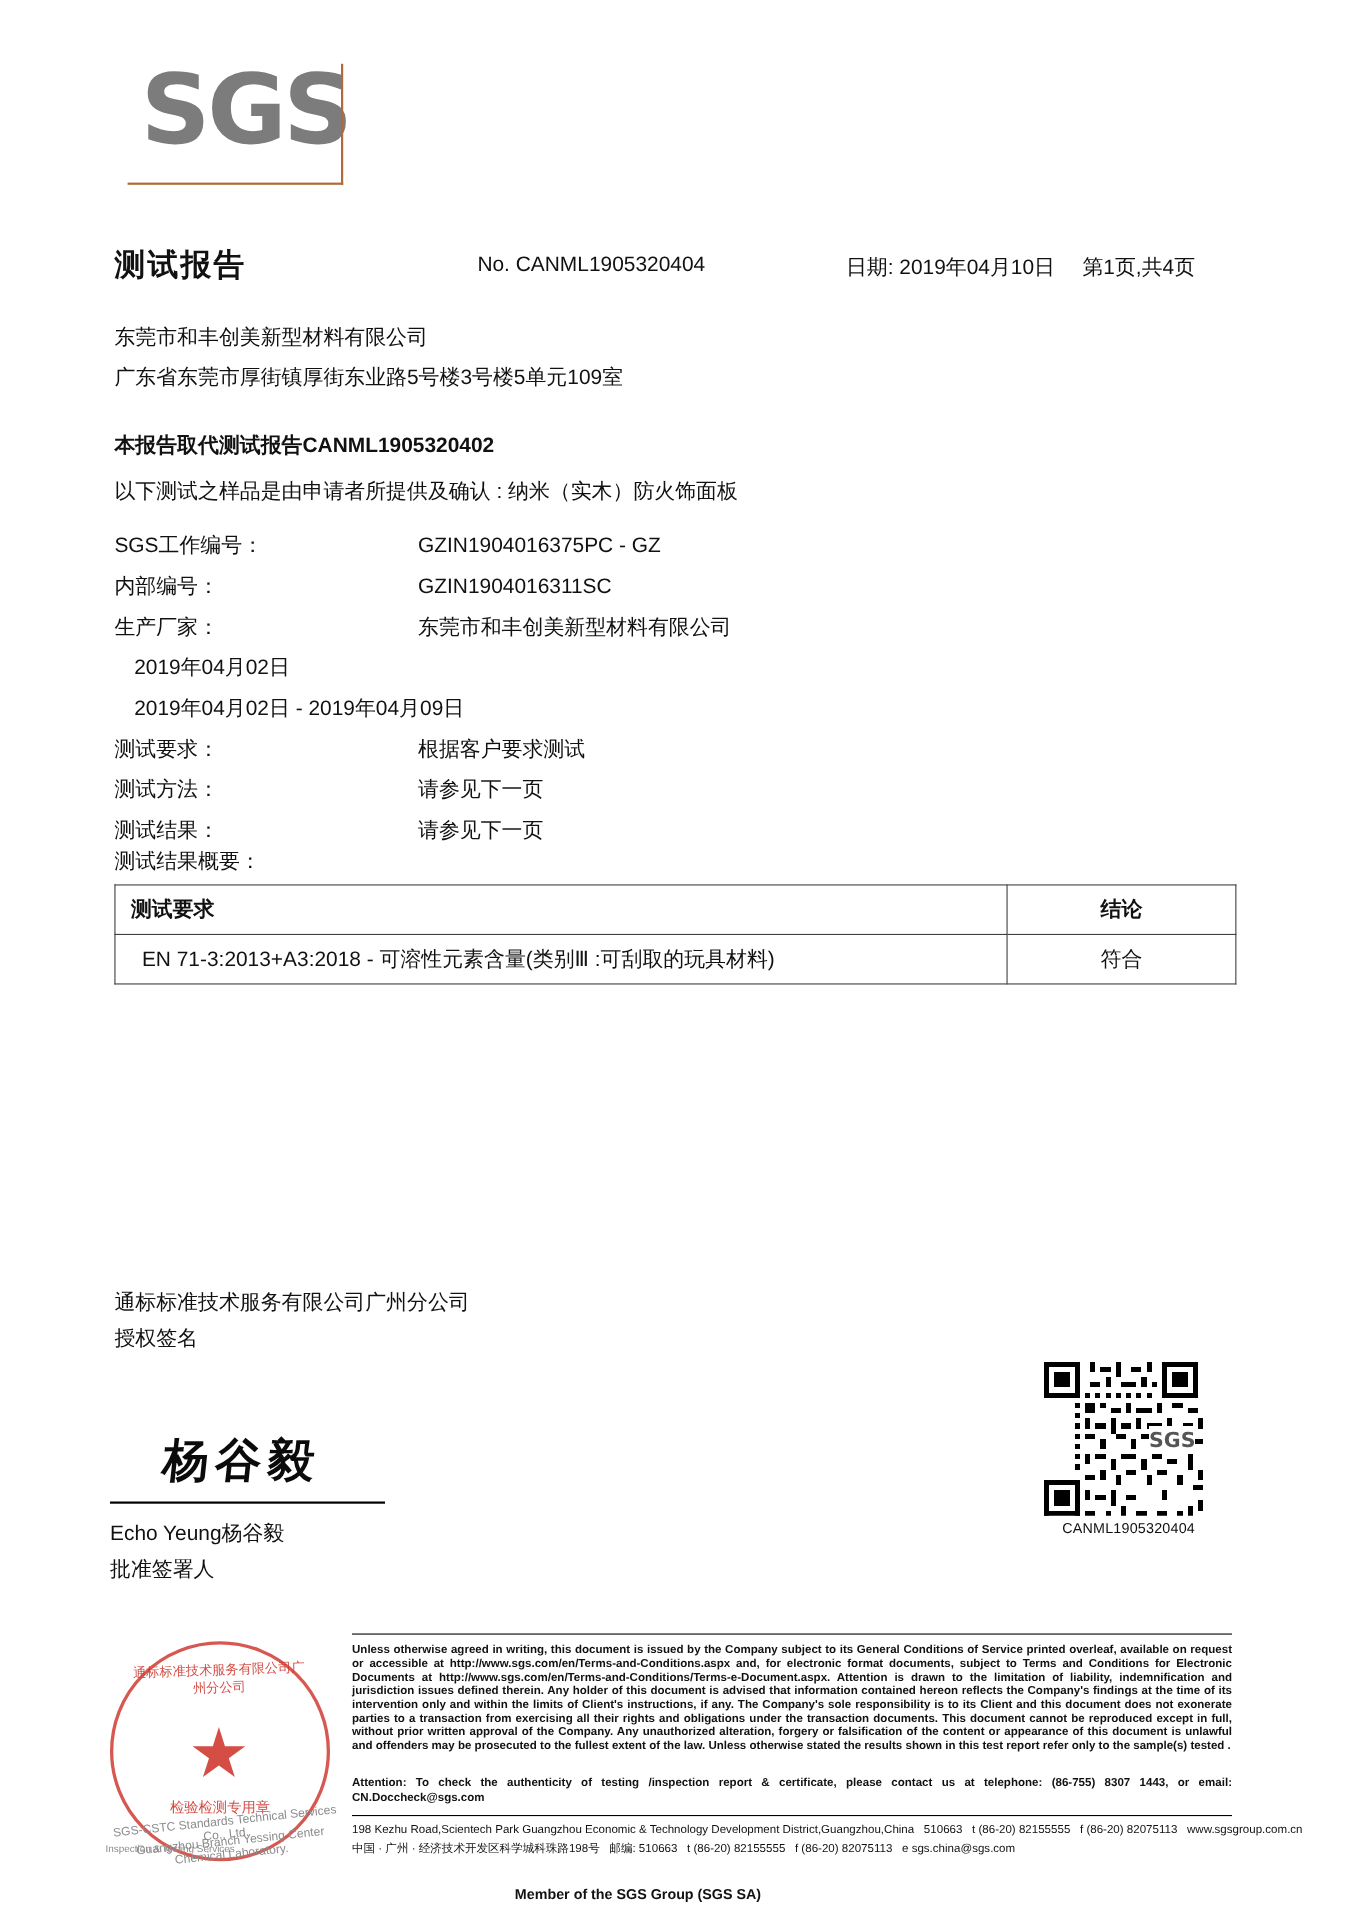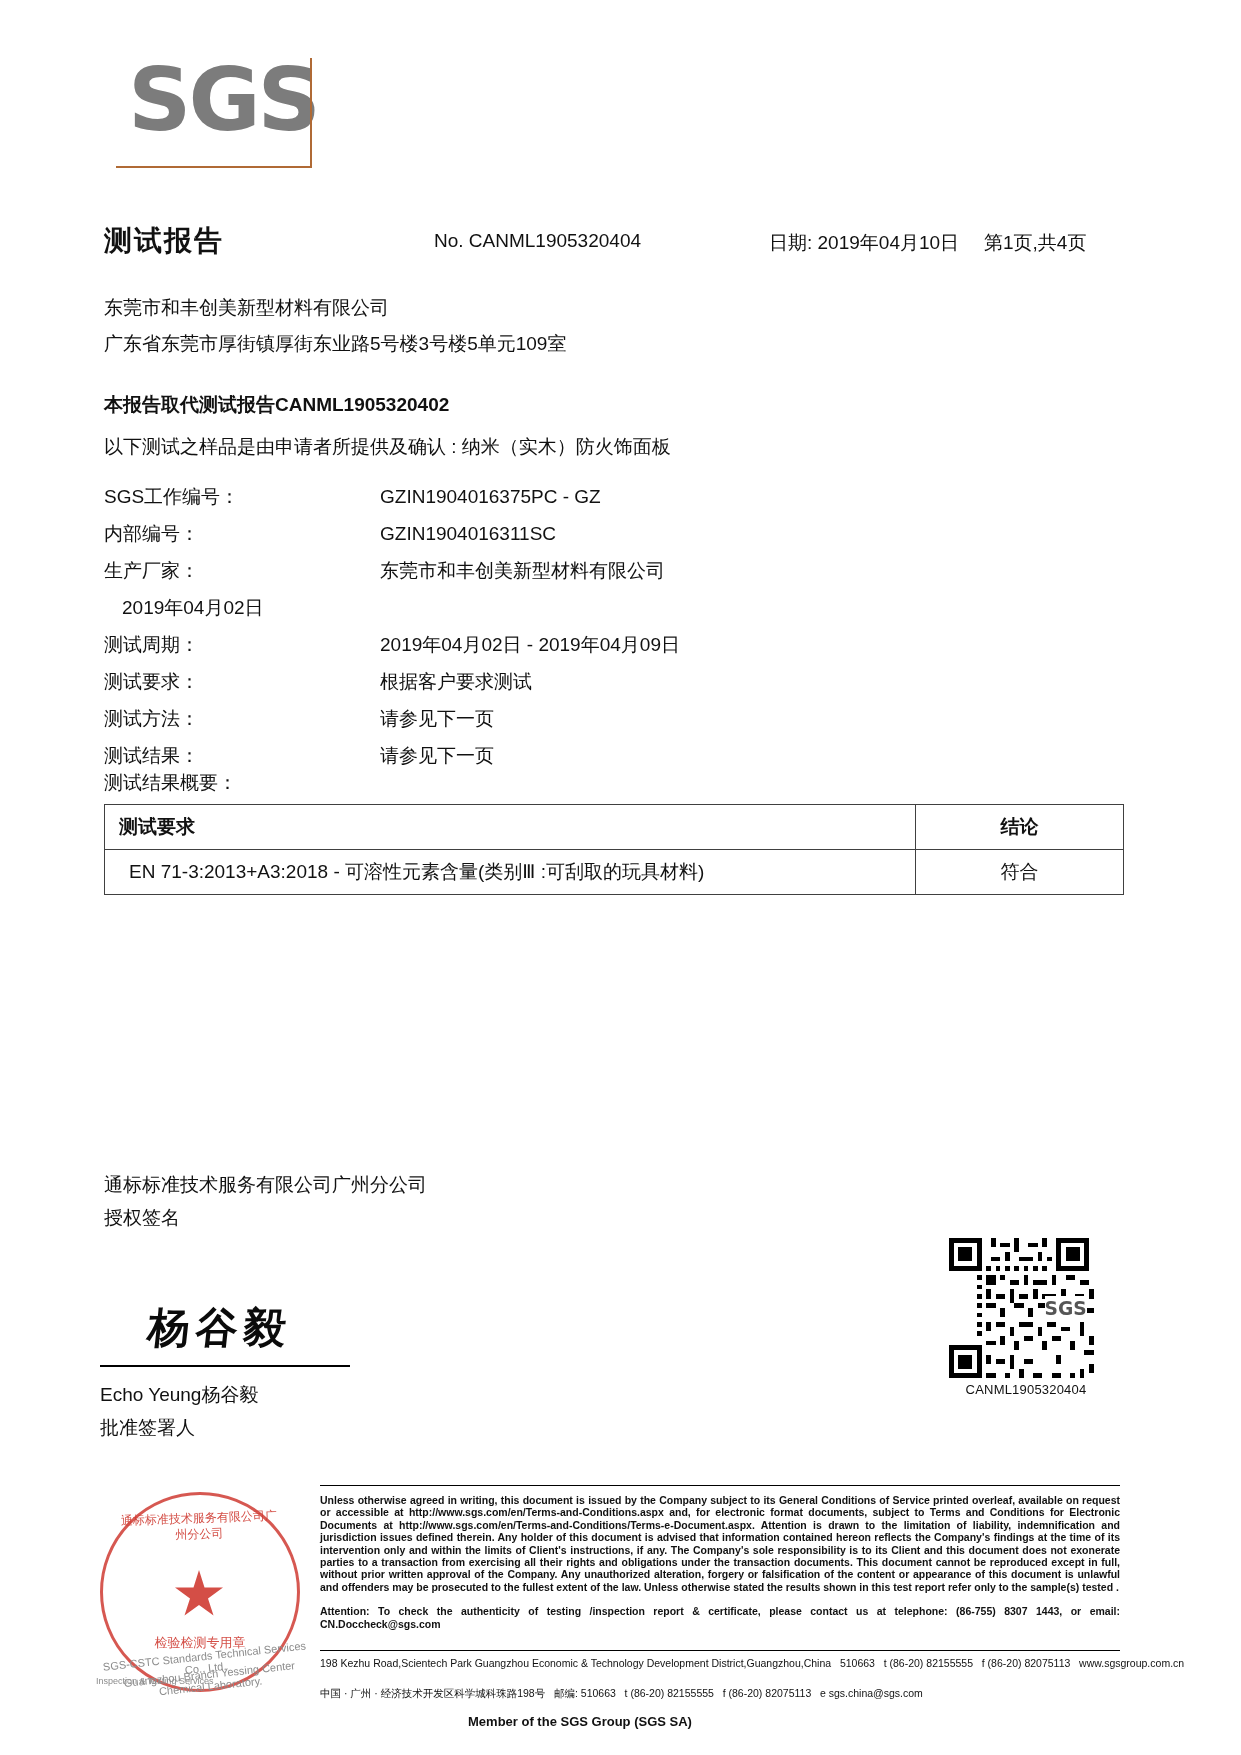--- a/index.html
+++ b/index.html
@@ -286,21 +286,21 @@
     position: absolute;
     left: 320px;
     top: 1494px;
     width: 800px;
     font-size: 10.5px;
     line-height: 12.4px;
     font-weight: 700;
     color: #111;
     text-align: justify;
   }
-  .legal .attn { margin-top: 12px; }
+  .legal .attn { margin-top: 22px; }
 
   .divider-top {
     position: absolute;
     left: 320px;
     top: 1485px;
     width: 800px;
     height: 1px;
     background: #000;
   }
   .divider-mid {
@@ -315,21 +315,21 @@
   .addr-block {
     position: absolute;
     left: 320px;
     top: 1654px;
     width: 800px;
     font-size: 10.5px;
     line-height: 18px;
     color: #111;
   }
   .addr-row1 { white-space: nowrap; }
-  .addr-row2 { white-space: nowrap; margin-top: 12px; }
+  .addr-row2 { white-space: nowrap; margin-top: 0; }
 
   .member-line {
     position: absolute;
     left: 0;
     top: 1714px;
     width: 1160px;
     text-align: center;
     font-size: 13px;
     font-weight: 700;
   }
@@ -380,21 +380,20 @@
       <div class="field-value indent">GZIN1904016311SC</div>
     </div>
     <div class="field-row">
       <div class="field-label">生产厂家：</div>
       <div class="field-value indent">东莞市和丰创美新型材料有限公司</div>
     </div>
     <div class="field-row">
       <div class="field-value indent">2019年04月02日</div>
     </div>
     <div class="field-row">
-      <div class="field-label">测试周期：</div>
       <div class="field-value indent">2019年04月02日 - 2019年04月09日</div>
     </div>
     <div class="field-row">
       <div class="field-label">测试要求：</div>
       <div class="field-value indent">根据客户要求测试</div>
     </div>
     <div class="field-row">
       <div class="field-label">测试方法：</div>
       <div class="field-value indent">请参见下一页</div>
     </div>

